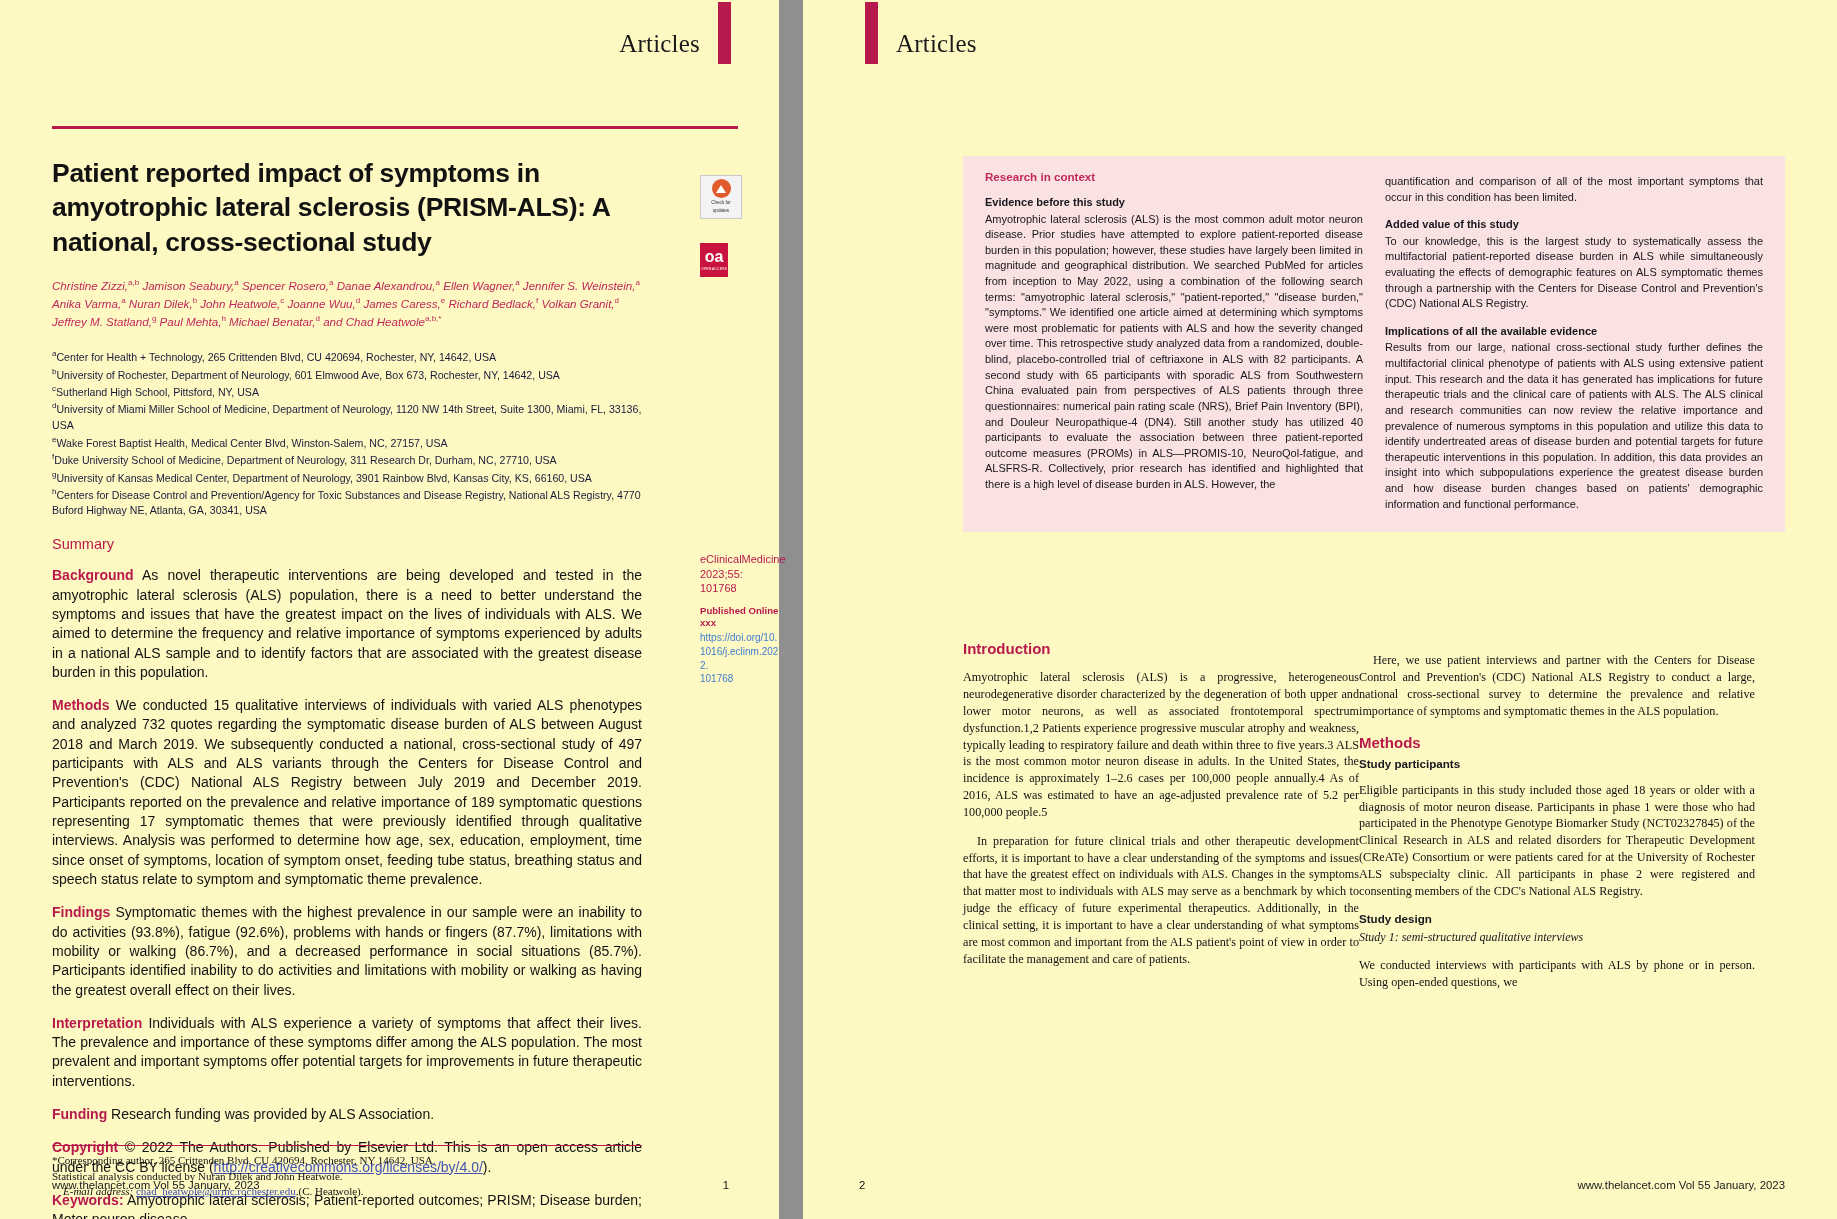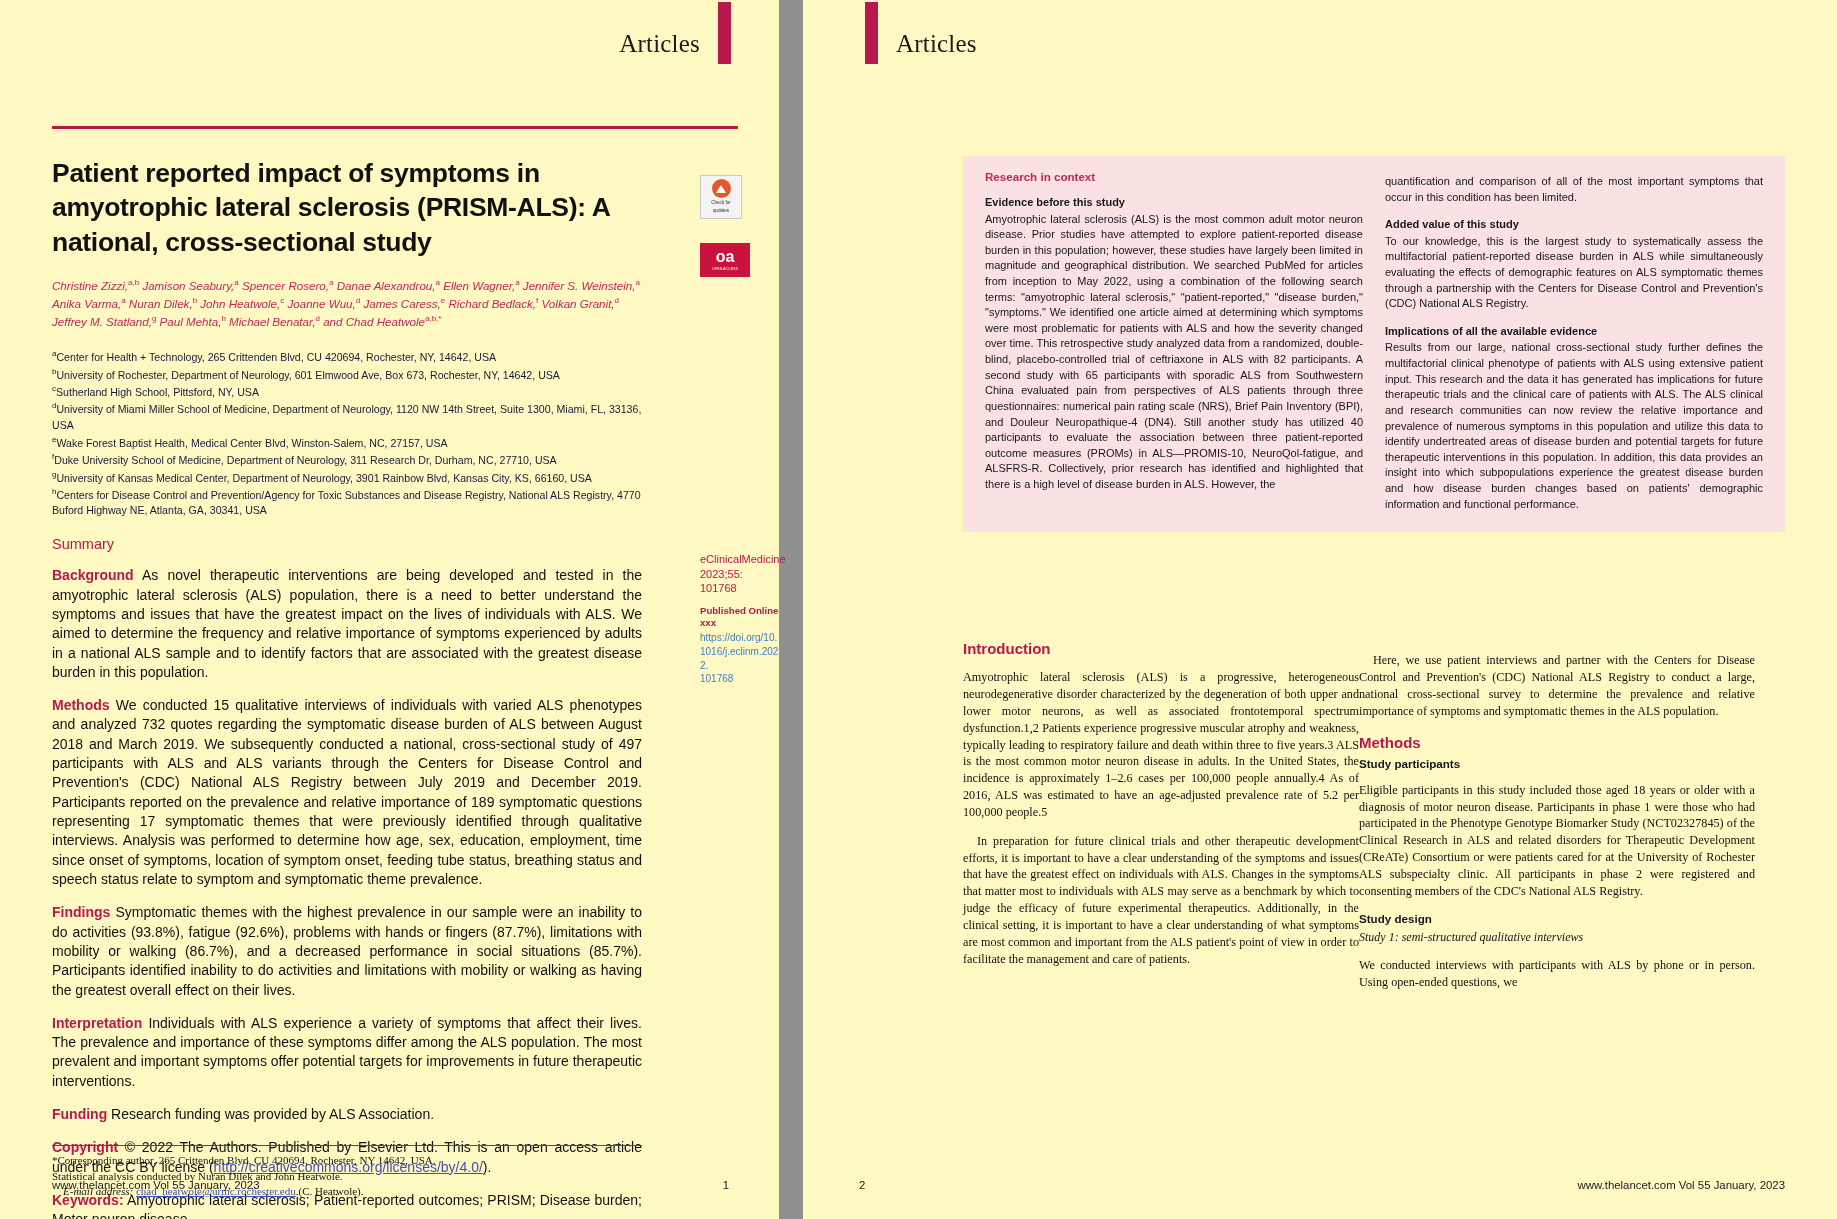--- a/index.html
+++ b/index.html
@@ -196,21 +196,21 @@
     border-bottom: 8px solid #ffffff;
   }
   .badge-updates .bl {
     font-family: "Liberation Sans", sans-serif;
     font-size: 4.6px; color: #333; line-height: 1.25;
     text-align: center; margin-top: 2px;
   }
   .badge-oa {
     position: absolute;
     left: 700px; top: 243px;
-    width: 50px; height: 34px;
+    width: 28px; height: 34px;
     background: #c9123e;
     display: flex; flex-direction: column;
     align-items: center; justify-content: center;
   }
   .badge-oa .oa {
     font-family: "Liberation Sans", sans-serif;
     font-size: 16px; font-weight: 700; color: #fff;
     line-height: 1; margin-top: -1px;
   }
   .badge-oa .oat {

